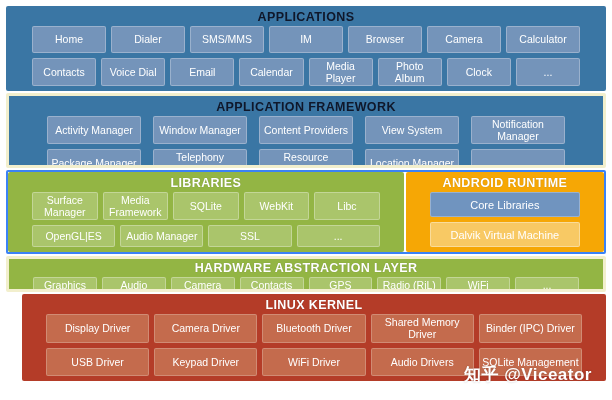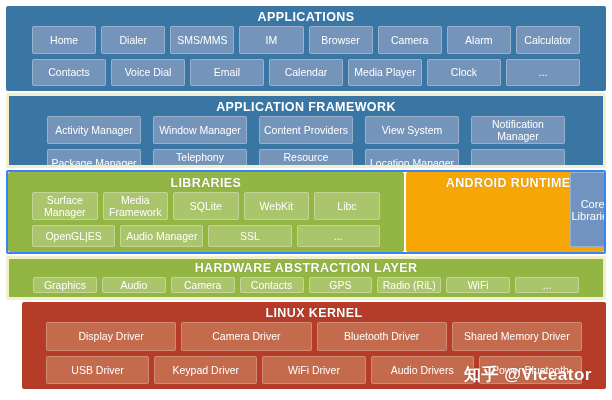--- a/index.html
+++ b/index.html
@@ -15,21 +15,21 @@
     padding: 6px;
     display: flex; flex-direction: column; gap: 2px;
     position: relative;
   }
   .sec { border-radius: 2px; display: flex; flex-direction: column; overflow: hidden; }
   .sec-title {
     text-align: center; font-weight: bold;
     font-size: 12.5px; letter-spacing: .4px;
     padding: 4px 0 2px 0; flex: 0 0 auto;
   }
-  .navy-t { color: #ffffff; }
+  .navy-t { color: #0f172a; }
   .white-t { color: #ffffff; text-shadow: 0 0 1px rgba(0,0,0,.25); }
 
   .grid { display: flex; gap: 5px; flex: 1; margin-bottom: 5px; align-items: stretch; }
   .cell {
     flex: 1; display: flex; align-items: center; justify-content: center;
     text-align: center; color: #ffffff; font-size: 10.5px; line-height: 1.15;
     border-radius: 2px; padding: 1px 2px;
   }
 
   
@@ -39,29 +39,29 @@
 
   
   .sec-framework { height: 75px; background: #3a76a4; border: 3px solid #f2efcd; }
   .sec-framework .grid { padding: 0 38px; gap: 12px; }
 
   
   .band-middle { height: 84px; display: flex; gap: 2px; border: 2px solid #3b82f6; border-radius: 2px; overflow: hidden; }
   .sec-libraries { flex: 0 0 66.4%; background: #93b544; display: flex; flex-direction: column; }
   .sec-libraries .grid { padding: 0 24px; }
   .cell-green { background: #aac56b; border: 1px solid rgba(255,255,255,.30); }
-  .sec-runtime { flex: 1; background: #f6a705; display: flex; flex-direction: row; padding: 0 24px 0 40px; }
+  .sec-runtime { flex: 1; background: #f6a705; display: flex; flex-direction: column; padding: 0 24px 0 24px; }
   .sec-runtime .sec-title { padding-top: 4px; }
   .rt-cell { flex: 1; margin-bottom: 5px; display: flex; align-items: center; justify-content: center;
     color: #fff; font-size: 11px; text-align: center; border-radius: 2px; }
   .rt-core { background: #7094bf; border: 1px solid rgba(255,255,255,.28); }
   .rt-dalvik { background: #f8c964; border: 1px solid rgba(255,255,255,.35); }
 
   
-  .sec-hal { height: 44px; background: #93b544; border: 3px solid #f2efcd; }
+  .sec-hal { height: 36px; background: #93b544; border: 3px solid #f2efcd; }
   .sec-hal .grid { padding: 0 24px; margin-bottom: 4px; }
   .sec-hal .sec-title { padding: 2px 0 2px 0; }
 
   
   .sec-kernel { height: 87px; background: #b43c28; margin-left: 16px; }
   .sec-kernel .grid { padding: 0 24px; }
   .cell-red { background: #c46b4d; border: 1px solid rgba(255,255,255,.22); }
 
   .watermark {
     position: absolute; right: 20px; bottom: 14px;
@@ -77,29 +77,29 @@
 
   <div class="sec sec-apps">
     <div class="sec-title navy-t">APPLICATIONS</div>
     <div class="grid">
         <div class="cell cell-blue">Home</div>
         <div class="cell cell-blue">Dialer</div>
         <div class="cell cell-blue">SMS/MMS</div>
         <div class="cell cell-blue">IM</div>
         <div class="cell cell-blue">Browser</div>
         <div class="cell cell-blue">Camera</div>
-        <div class="cell cell-blue">Alarm</div>
         <div class="cell cell-blue">Calculator</div>
       </div>
     <div class="grid">
         <div class="cell cell-blue">Contacts</div>
         <div class="cell cell-blue">Voice Dial</div>
         <div class="cell cell-blue">Email</div>
         <div class="cell cell-blue">Calendar</div>
         <div class="cell cell-blue">Media Player</div>
+        <div class="cell cell-blue">Photo Album</div>
         <div class="cell cell-blue">Clock</div>
         <div class="cell cell-blue">...</div>
       </div>
   </div>
 
   <div class="sec sec-framework">
     <div class="sec-title navy-t">APPLICATION FRAMEWORK</div>
     <div class="grid">
         <div class="cell cell-blue">Activity Manager</div>
         <div class="cell cell-blue">Window Manager</div>
@@ -154,24 +154,25 @@
       </div>
   </div>
 
   <div class="sec sec-kernel">
     <div class="sec-title white-t">LINUX KERNEL</div>
     <div class="grid">
         <div class="cell cell-red">Display Driver</div>
         <div class="cell cell-red">Camera Driver</div>
         <div class="cell cell-red">Bluetooth Driver</div>
         <div class="cell cell-red">Shared Memory Driver</div>
+        <div class="cell cell-red">Binder (IPC) Driver</div>
       </div>
     <div class="grid">
         <div class="cell cell-red">USB Driver</div>
         <div class="cell cell-red">Keypad Driver</div>
         <div class="cell cell-red">WiFi Driver</div>
         <div class="cell cell-red">Audio Drivers</div>
-        <div class="cell cell-red">Power Bluetooth</div>
+        <div class="cell cell-red">SQLite Management</div>
       </div>
   </div>
 
   <div class="watermark">知乎 @Viceator</div>
 </div>
 
 </body></html>

